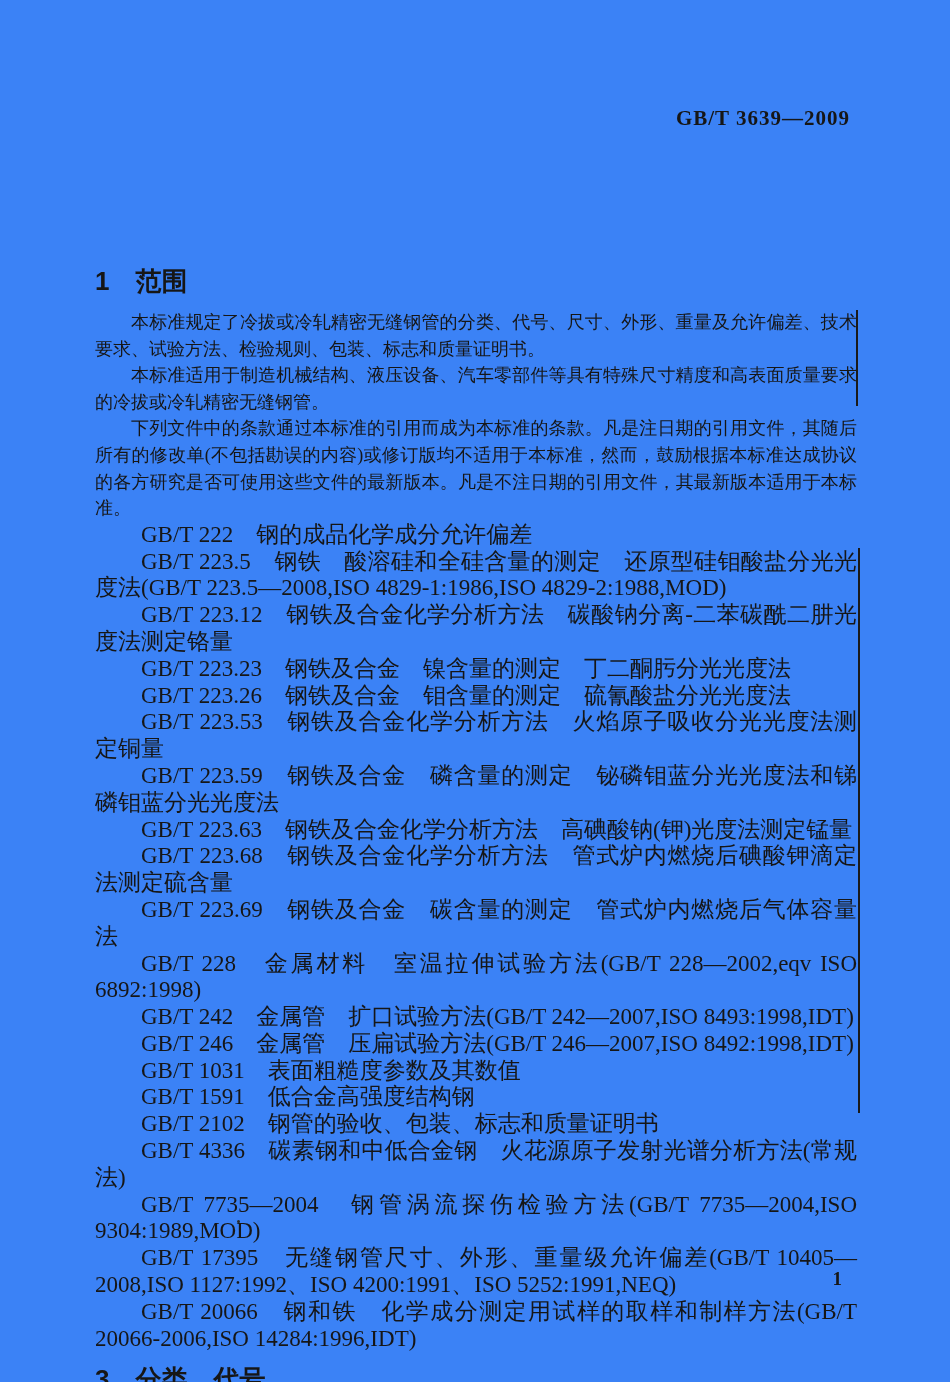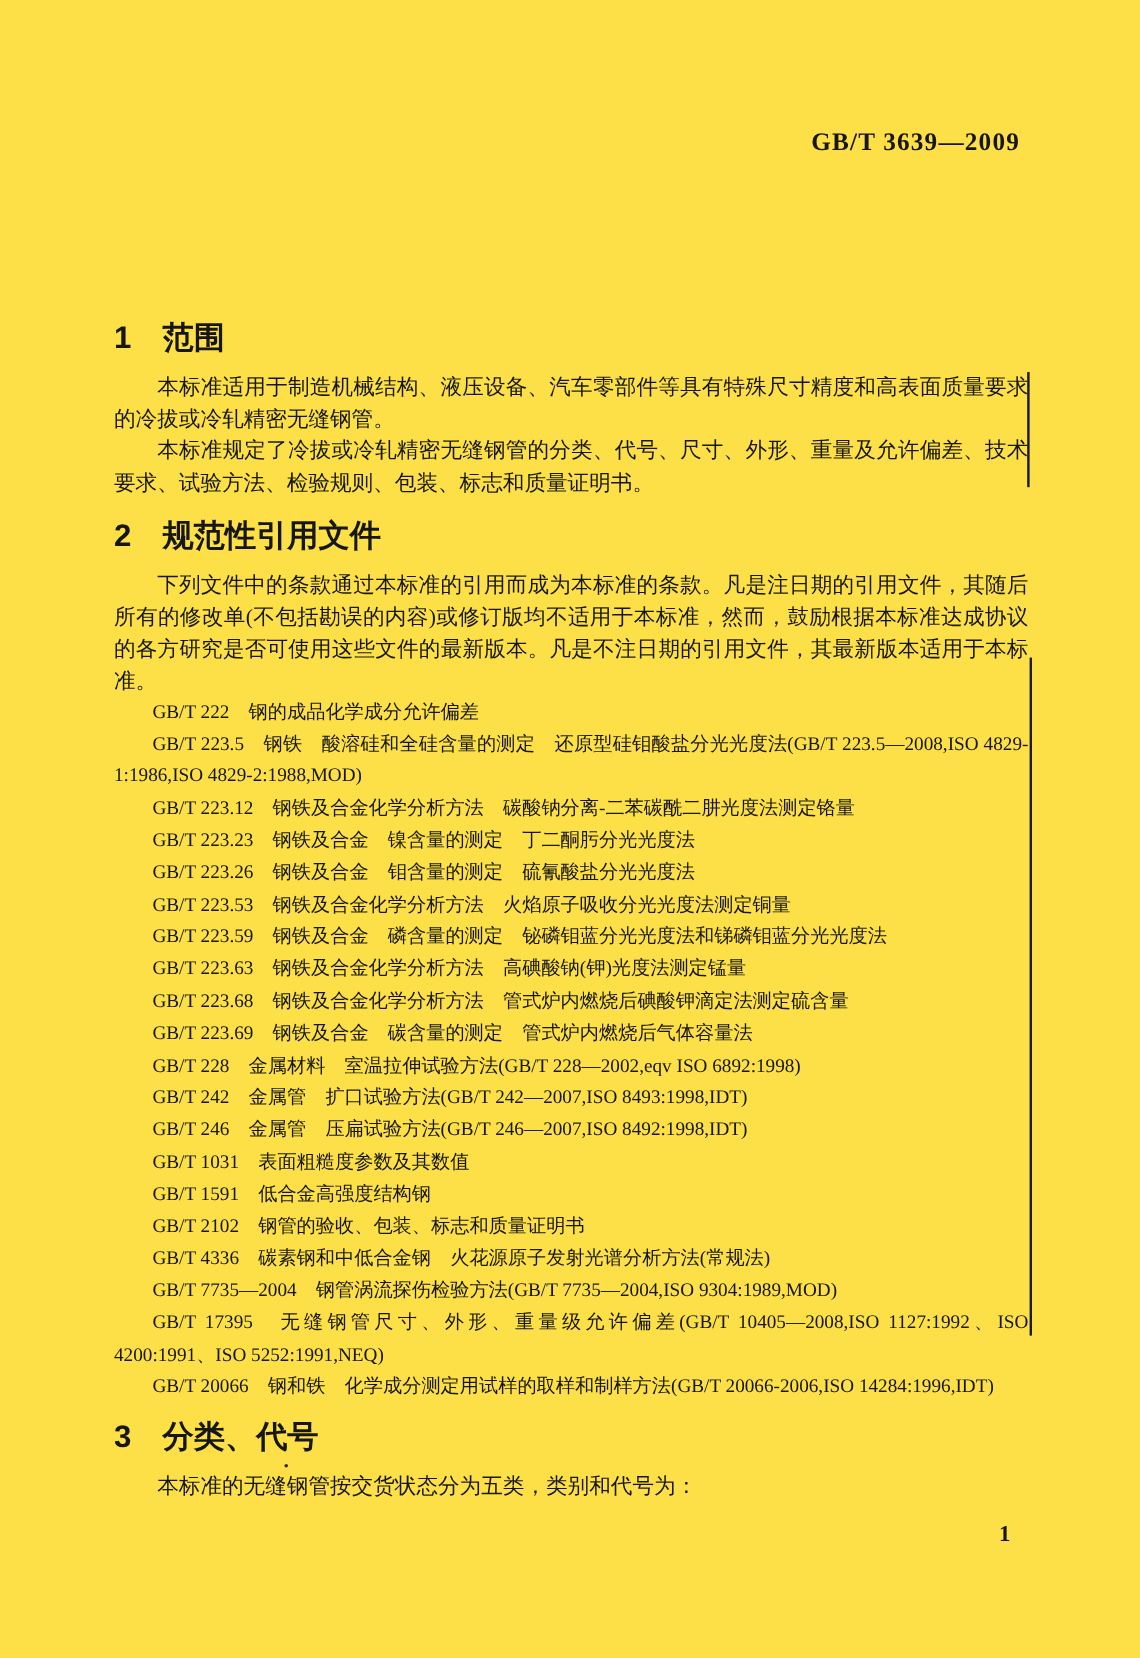--- a/index.html
+++ b/index.html
@@ -4,21 +4,21 @@
 <style>
   html, body {
     margin: 0;
     padding: 0;
     background: #ffffff;
   }
   .page {
     position: relative;
     width: 950px;
     height: 1382px;
-    background: #fde047;
+    background: #3b82f6;
     color: #161616;
     font-family: "Liberation Serif", "DejaVu Serif", serif;
     overflow: hidden;
   }
   .doc-header {
     position: absolute;
     top: 106px;
     right: 100px;
     font-size: 21px;
     font-weight: bold;
@@ -56,21 +56,21 @@
     margin: 0;
     font-size: 18px;
     line-height: 26.6px;
     text-align: justify;
     text-indent: 2em;
   }
   .intro-para { margin-bottom: 0; }
   .ref-list { margin: 0; }
   .ref-item {
     margin: 0;
-    font-size: 16px;
+    font-size: 23px;
     line-height: 26.8px;
     text-align: justify;
     text-indent: 2em;
   }
   .change-bar {
     position: absolute;
     width: 2px;
     background: #1a1a1a;
   }
   .change-bar.bar-1 { left: 856px; top: 310px; height: 96px; }
@@ -97,24 +97,23 @@
 
 <div class="page">
 
   <div class="doc-header">GB/T 3639—2009</div>
 
 
   <div class="content">
 
     <h2 class="section-heading s1">1　范围</h2>
 
+    <p class="body-para">本标准规定了冷拔或冷轧精密无缝钢管的分类、代号、尺寸、外形、重量及允许偏差、技术要求、试验方法、检验规则、包装、标志和质量证明书。</p>
     <p class="body-para">本标准适用于制造机械结构、液压设备、汽车零部件等具有特殊尺寸精度和高表面质量要求的冷拔或冷轧精密无缝钢管。</p>
-    <p class="body-para">本标准规定了冷拔或冷轧精密无缝钢管的分类、代号、尺寸、外形、重量及允许偏差、技术要求、试验方法、检验规则、包装、标志和质量证明书。</p>
 
-    <h2 class="section-heading s2">2　规范性引用文件</h2>
 
     <p class="body-para intro-para">下列文件中的条款通过本标准的引用而成为本标准的条款。凡是注日期的引用文件，其随后所有的修改单(不包括勘误的内容)或修订版均不适用于本标准，然而，鼓励根据本标准达成协议的各方研究是否可使用这些文件的最新版本。凡是不注日期的引用文件，其最新版本适用于本标准。</p>
 
     <div class="ref-list">
       <p class="ref-item">GB/T 222　钢的成品化学成分允许偏差</p>
       <p class="ref-item">GB/T 223.5　钢铁　酸溶硅和全硅含量的测定　还原型硅钼酸盐分光光度法(GB/T 223.5—2008,ISO 4829-1:1986,ISO 4829-2:1988,MOD)</p>
       <p class="ref-item">GB/T 223.12　钢铁及合金化学分析方法　碳酸钠分离-二苯碳酰二肼光度法测定铬量</p>
       <p class="ref-item">GB/T 223.23　钢铁及合金　镍含量的测定　丁二酮肟分光光度法</p>
       <p class="ref-item">GB/T 223.26　钢铁及合金　钼含量的测定　硫氰酸盐分光光度法</p>
       <p class="ref-item">GB/T 223.53　钢铁及合金化学分析方法　火焰原子吸收分光光度法测定铜量</p>

